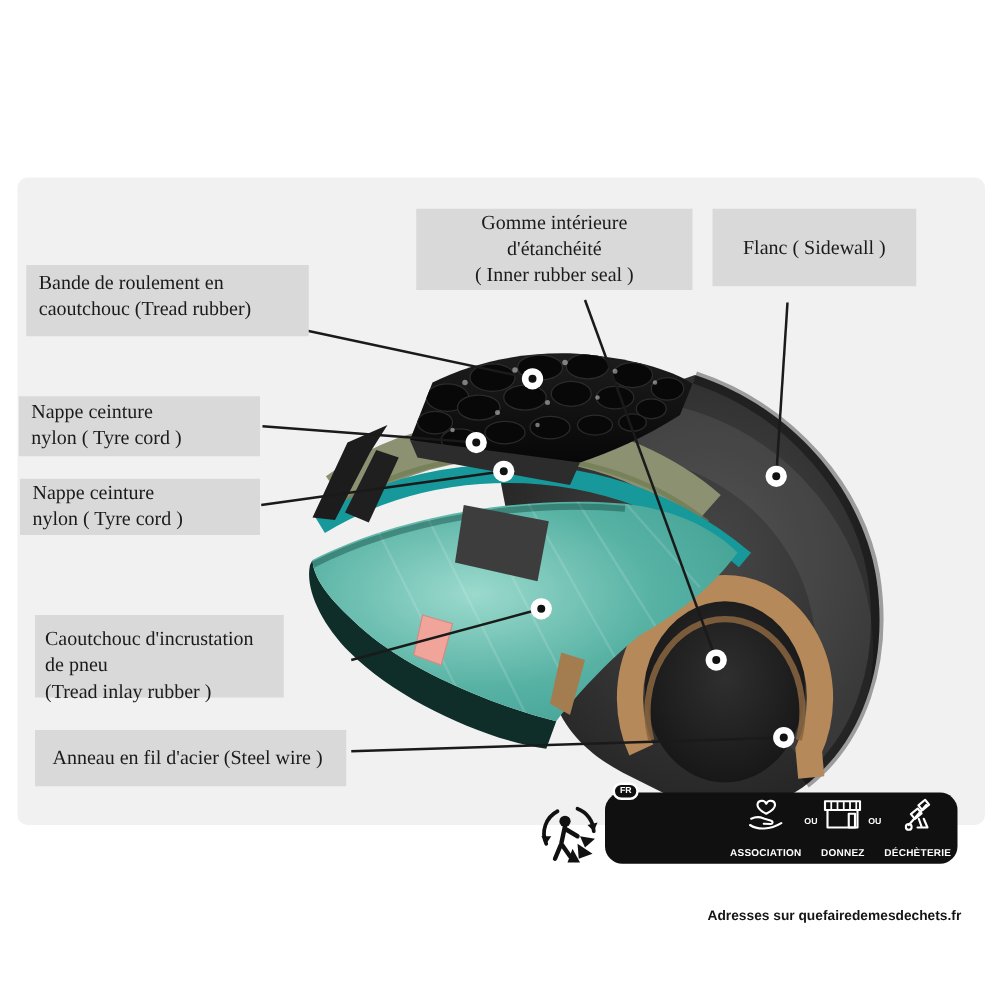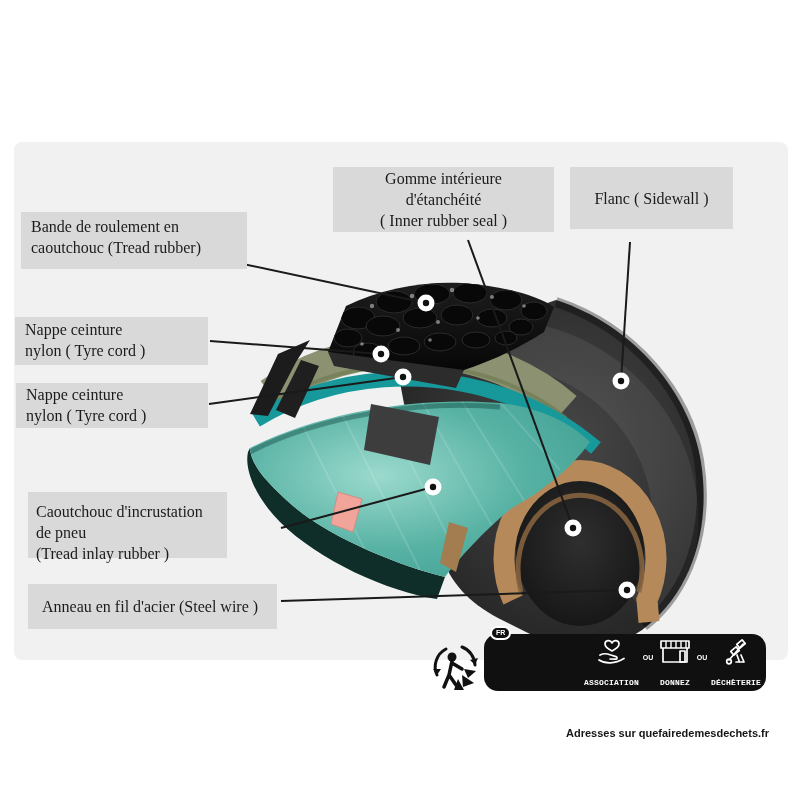--- a/index.html
+++ b/index.html
@@ -32,21 +32,21 @@
              clip-path:polygon(0 0,82% 0,100% 50%,82% 100%,0 100%);
              display:flex;flex-direction:column;align-items:center;justify-content:center;
              padding-right:14px;box-sizing:border-box;color:#101010;}
   .donnez,.recyclez{font-size:15px;font-weight:800;letter-spacing:-0.3px;line-height:15px;}
   .ou-small{font-size:8px;font-weight:700;line-height:9px;}
   .fr-pill{position:absolute;left:6px;top:-8px;background:#101010;color:#ffffff;
            border:2px solid #ffffff;border-radius:8px;font-size:7px;font-weight:800;
            padding:1px 4px;line-height:8px;z-index:3;}
   .badge-items{position:absolute;left:100px;right:5px;top:3px;bottom:3px;display:flex;
                align-items:center;justify-content:space-between;color:#ffffff;}
-  .badge-item{display:flex;flex-direction:column;align-items:center;gap:13px;font-family:Liberation Mono, monospace;}
+  .badge-item{display:flex;flex-direction:column;align-items:center;gap:13px;}
   .badge-item .lbl{font-size:8px;font-weight:700;letter-spacing:0.2px;white-space:nowrap;}
   .sep{font-size:7px;font-weight:700;margin-top:-10px;}
   .badge-footer{position:absolute;right:6px;top:67px;font-size:11px;font-weight:700;
                 color:#151515;white-space:nowrap;margin-top:32px;}
 </style>
 </head>
 <body>
 
 <div class="page">
   <div class="panel"></div>

